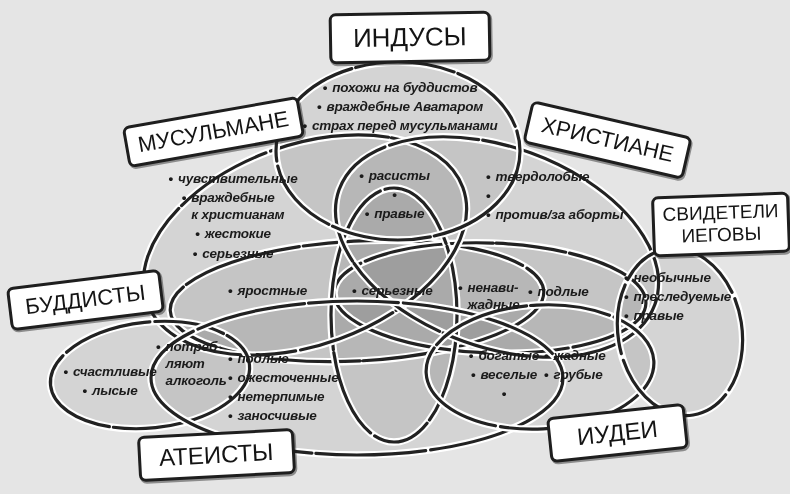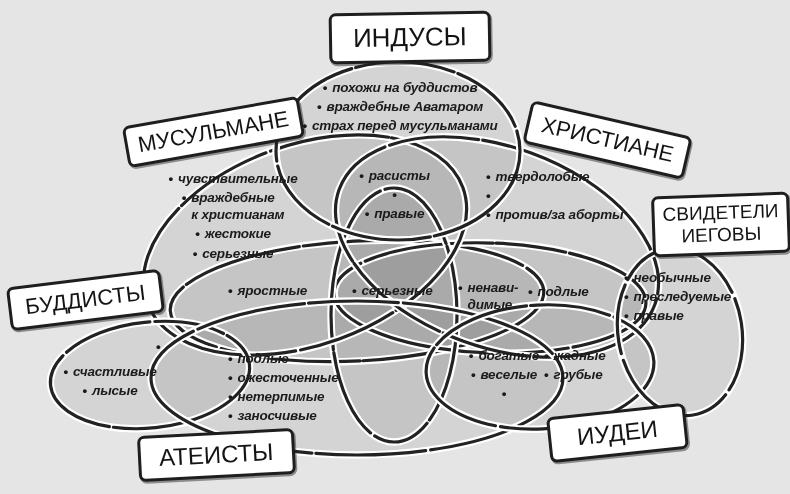--- a/index.html
+++ b/index.html
@@ -170,21 +170,21 @@
   <div class="traits" style="left:352px;top:282px;">
       <div class="trow">
         <span class="blt">•</span>
         <span class="ttx">серьезные</span>
       </div>
     </div>
   <div class="traits" style="left:458px;top:279px;">
       <div class="trow">
         <span class="blt">•</span>
         <span class="ttx">ненави-
-димые</span>
+жадные</span>
       </div>
     </div>
   <div class="traits" style="left:528px;top:283px;">
       <div class="trow">
         <span class="blt">•</span>
         <span class="ttx">подлые</span>
       </div>
     </div>
   <div class="traits center" style="left:50px;top:363px;width:120px;">
       <div class="trow">
@@ -192,20 +192,23 @@
         <span class="ttx">счастливые</span>
       </div>
       <div class="trow">
         <span class="blt">•</span>
         <span class="ttx">лысые</span>
       </div>
     </div>
   <div class="traits" style="left:156px;top:338px;">
       <div class="trow">
         <span class="blt">•</span>
+        <span class="ttx">потреб-
+ляют
+алкоголь</span>
       </div>
     </div>
   <div class="traits" style="left:228px;top:350px;">
       <div class="trow">
         <span class="blt">•</span>
         <span class="ttx">подлые</span>
       </div>
       <div class="trow">
         <span class="blt">•</span>
         <span class="ttx">ожесточенные</span>

